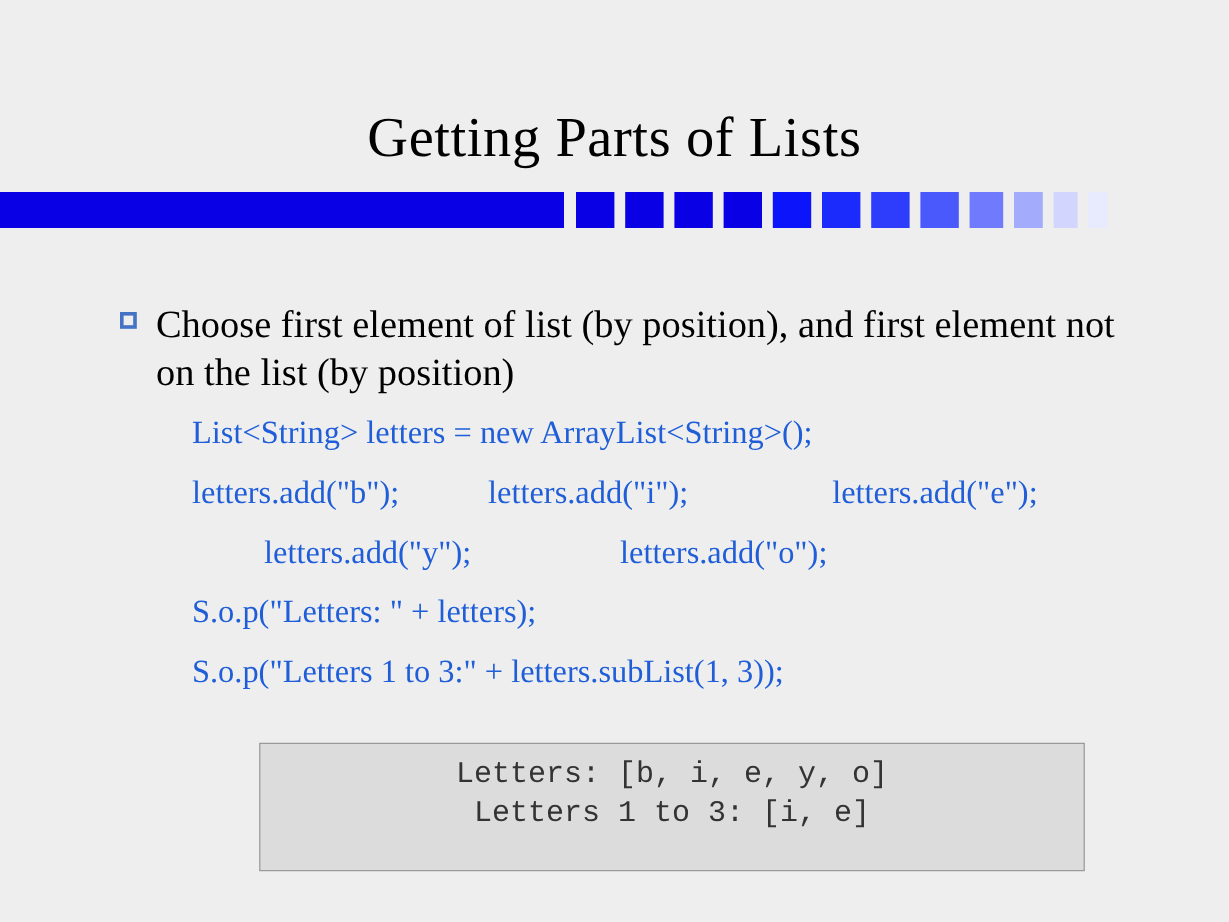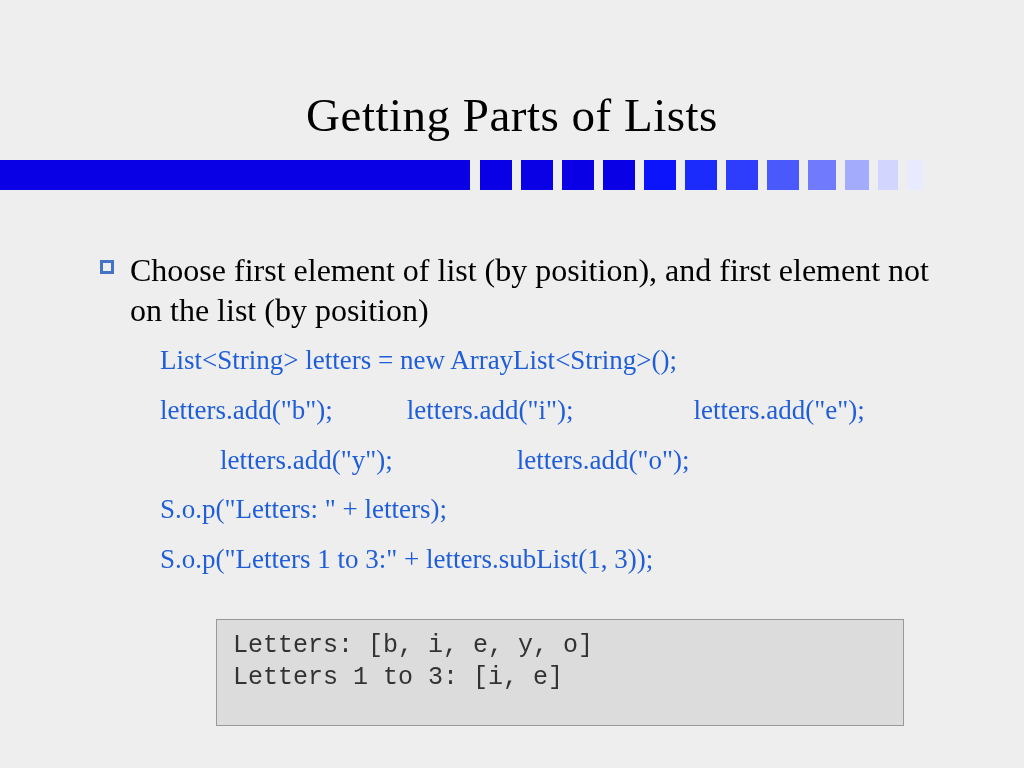--- a/index.html
+++ b/index.html
@@ -94,20 +94,21 @@
   .output-box {
     margin: 40px 60px 0 116px;
     background: #dcdcdc;
     border: 1px solid #999;
     padding: 10px 16px 30px 16px;
     font-family: "Courier New", Courier, monospace;
     font-size: 25px;
     color: #333;
     line-height: 1.3;
     white-space: pre;
+    text-align: center;
   }
 </style>
 </head>
 <body>
 
 <div class="slide">
 
   <div class="title">Getting Parts of Lists</div>
 
   <div class="divider">

